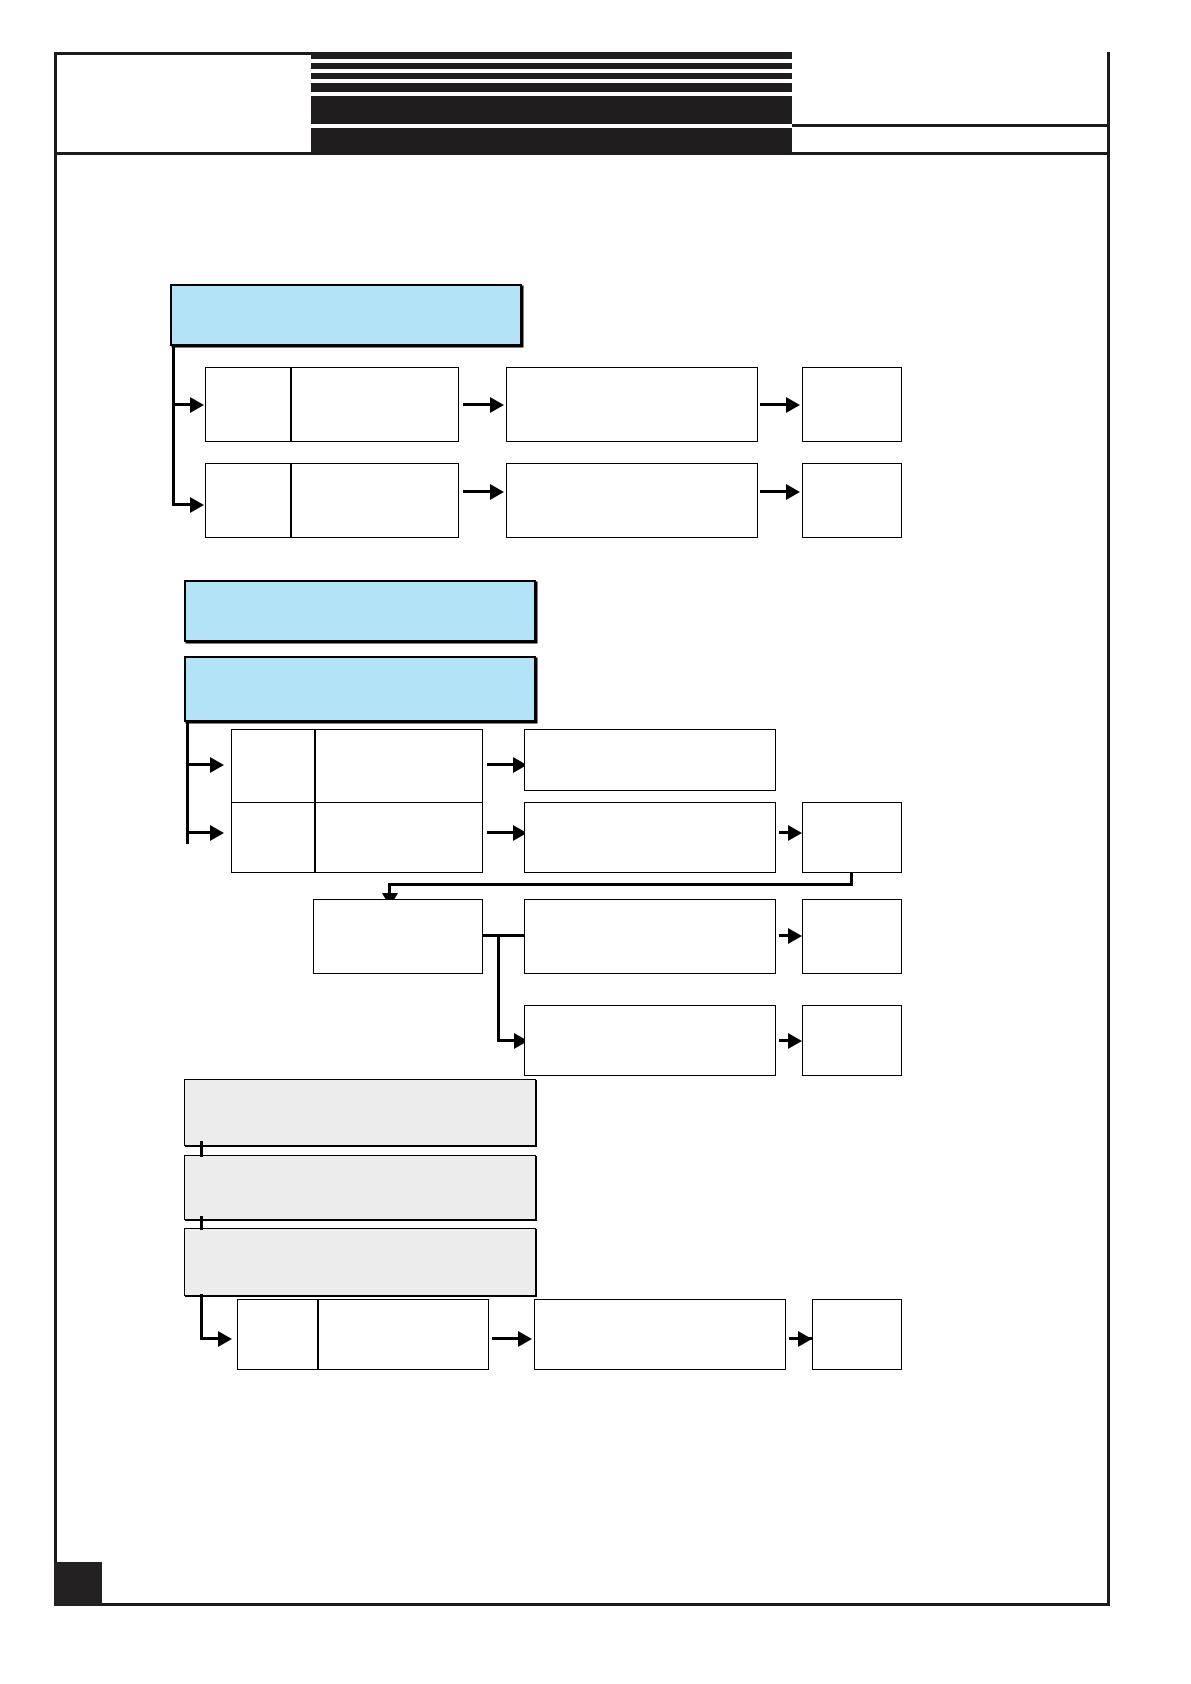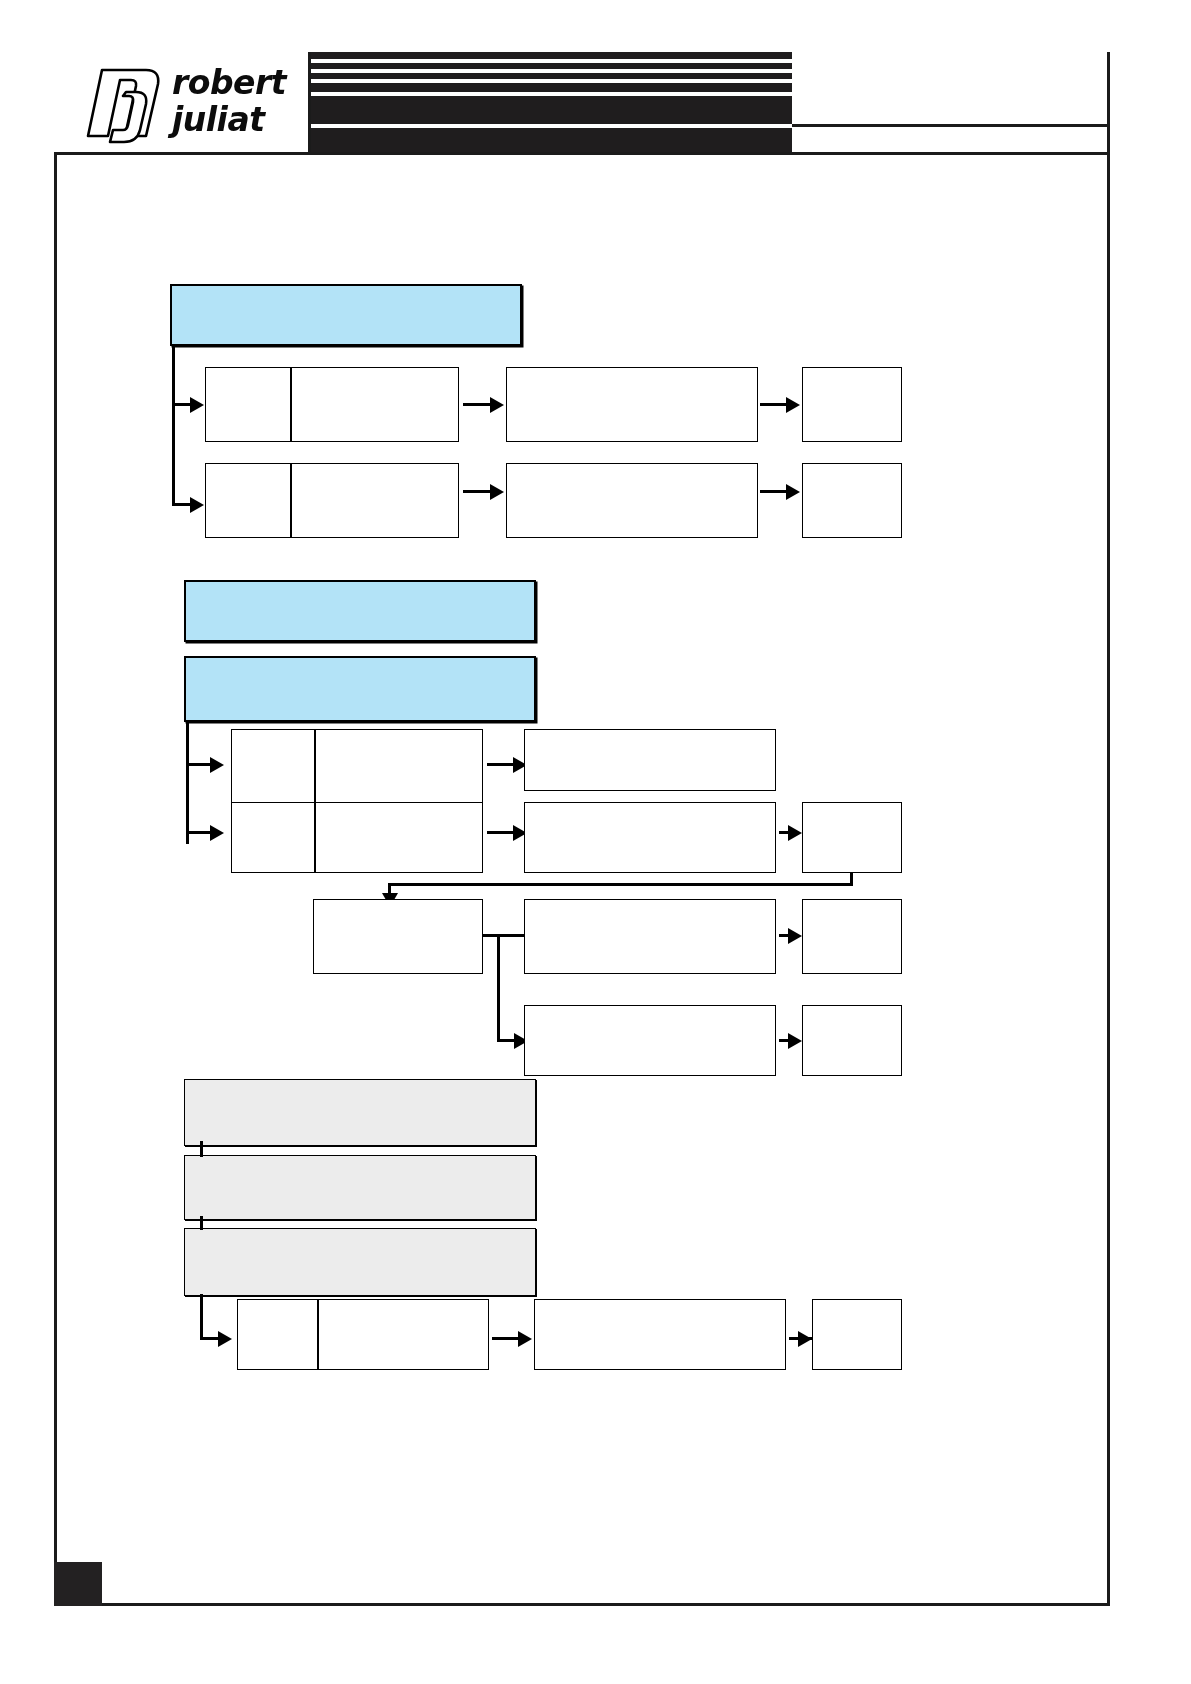--- a/index.html
+++ b/index.html
@@ -218,34 +218,20 @@
 </style>
 </head>
 <body>
 
 <div id="page">
 
   <div class="page-frame"></div>
 
   <div class="header-band">
 
-    <div class="logo-cell">
-      <div class="logo-wrap">
-        <svg class="logo-mark" viewBox="0 0 96 82">
-          <g fill="#ffffff" stroke="#000000" stroke-width="2.6" stroke-linejoin="round">
-            <path d="M32 8 L70 8 Q84 8 82 22 L70 74 L49 74 L60 24 Q61 18 55 18 L44 18 L32 74 L12 74 L26 8 Z"></path>
-            <path d="M60 30 Q72 30 70 42 L64 68 Q61 80 48 80 L34 80 L37 68 L47 68 Q51 68 52 63 L57 40 Q58 34 53 34 L47 34 L50 30 Z"></path>
-          </g>
-        </svg>
-        <div class="logo-words">
-          <span>robert</span>
-          <span>juliat</span>
-        </div>
-      </div>
-    </div>
 
     <div class="banner-cell">
       <div class="bar" style="top:0px;height:7px;"></div>
       <div class="bar" style="top:11px;height:6px;"></div>
       <div class="bar" style="top:21px;height:6px;"></div>
       <div class="bar" style="top:31px;height:9px;"></div>
       <div class="bar" style="top:44px;height:28px;"></div>
       <div class="bar" style="top:76px;height:24px;"></div>
     </div>
 

